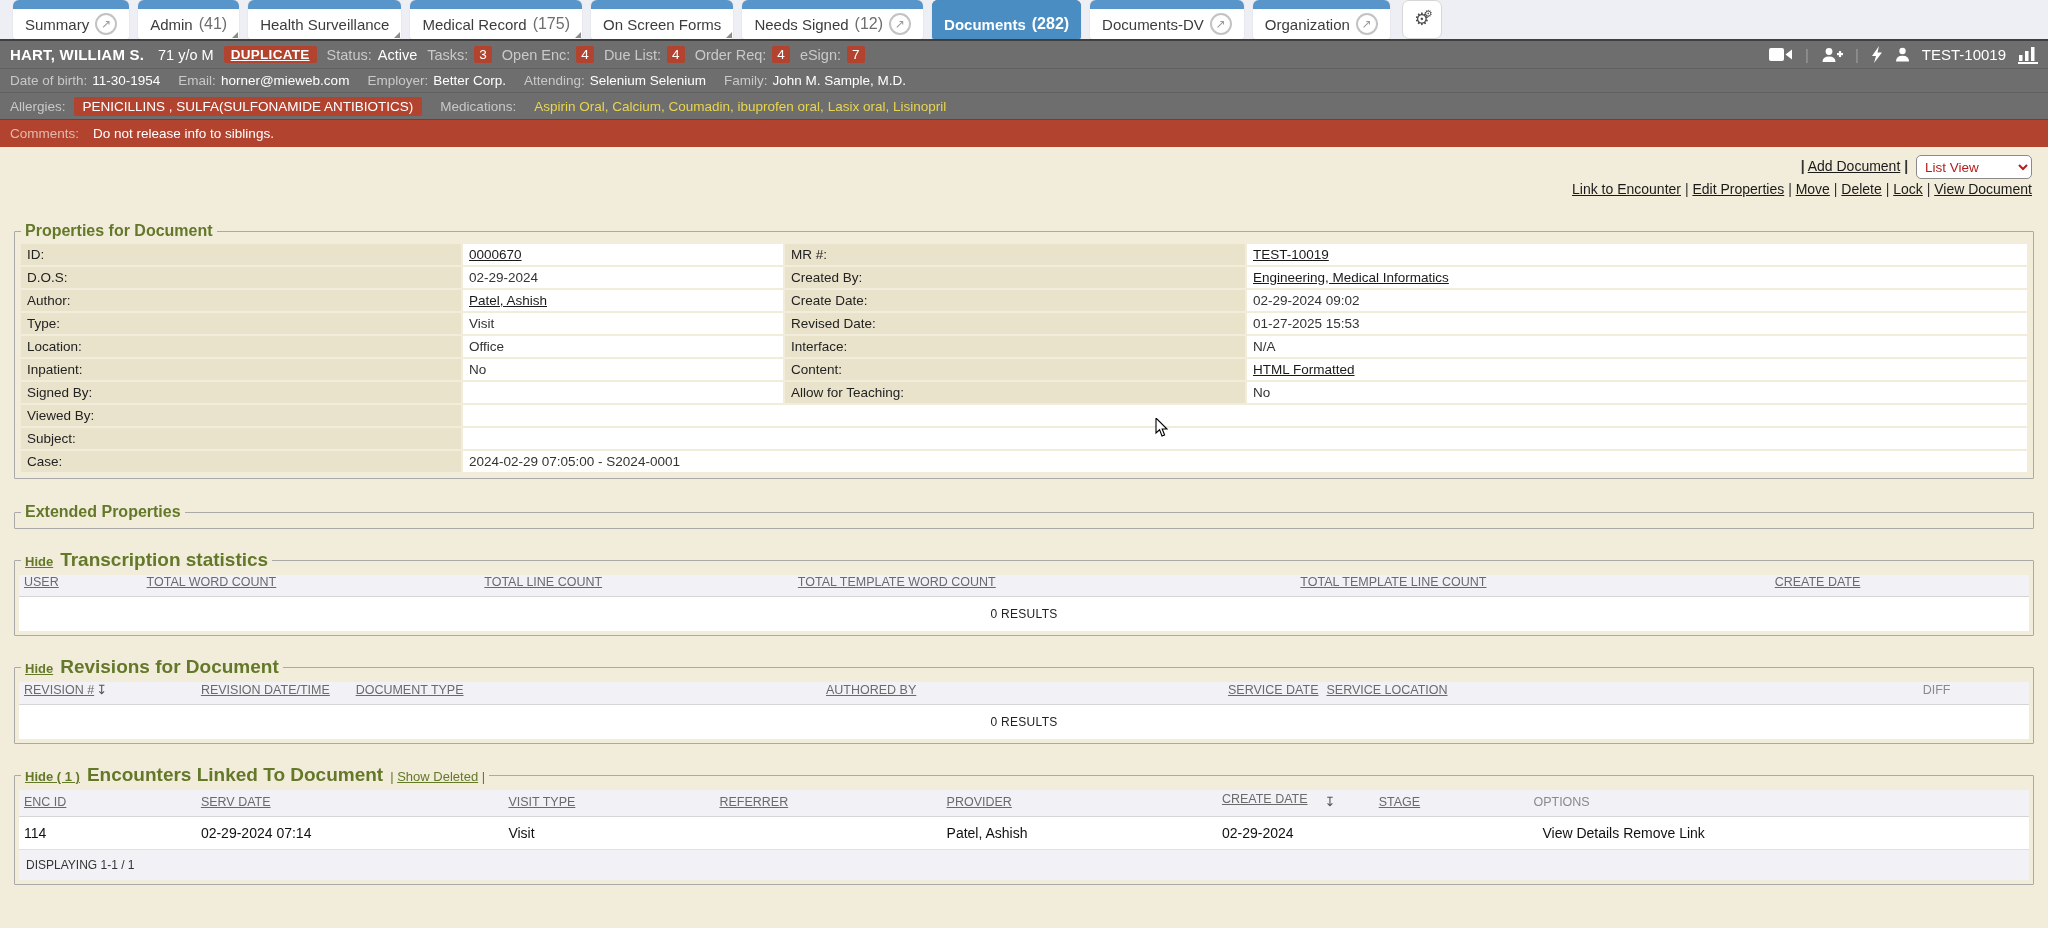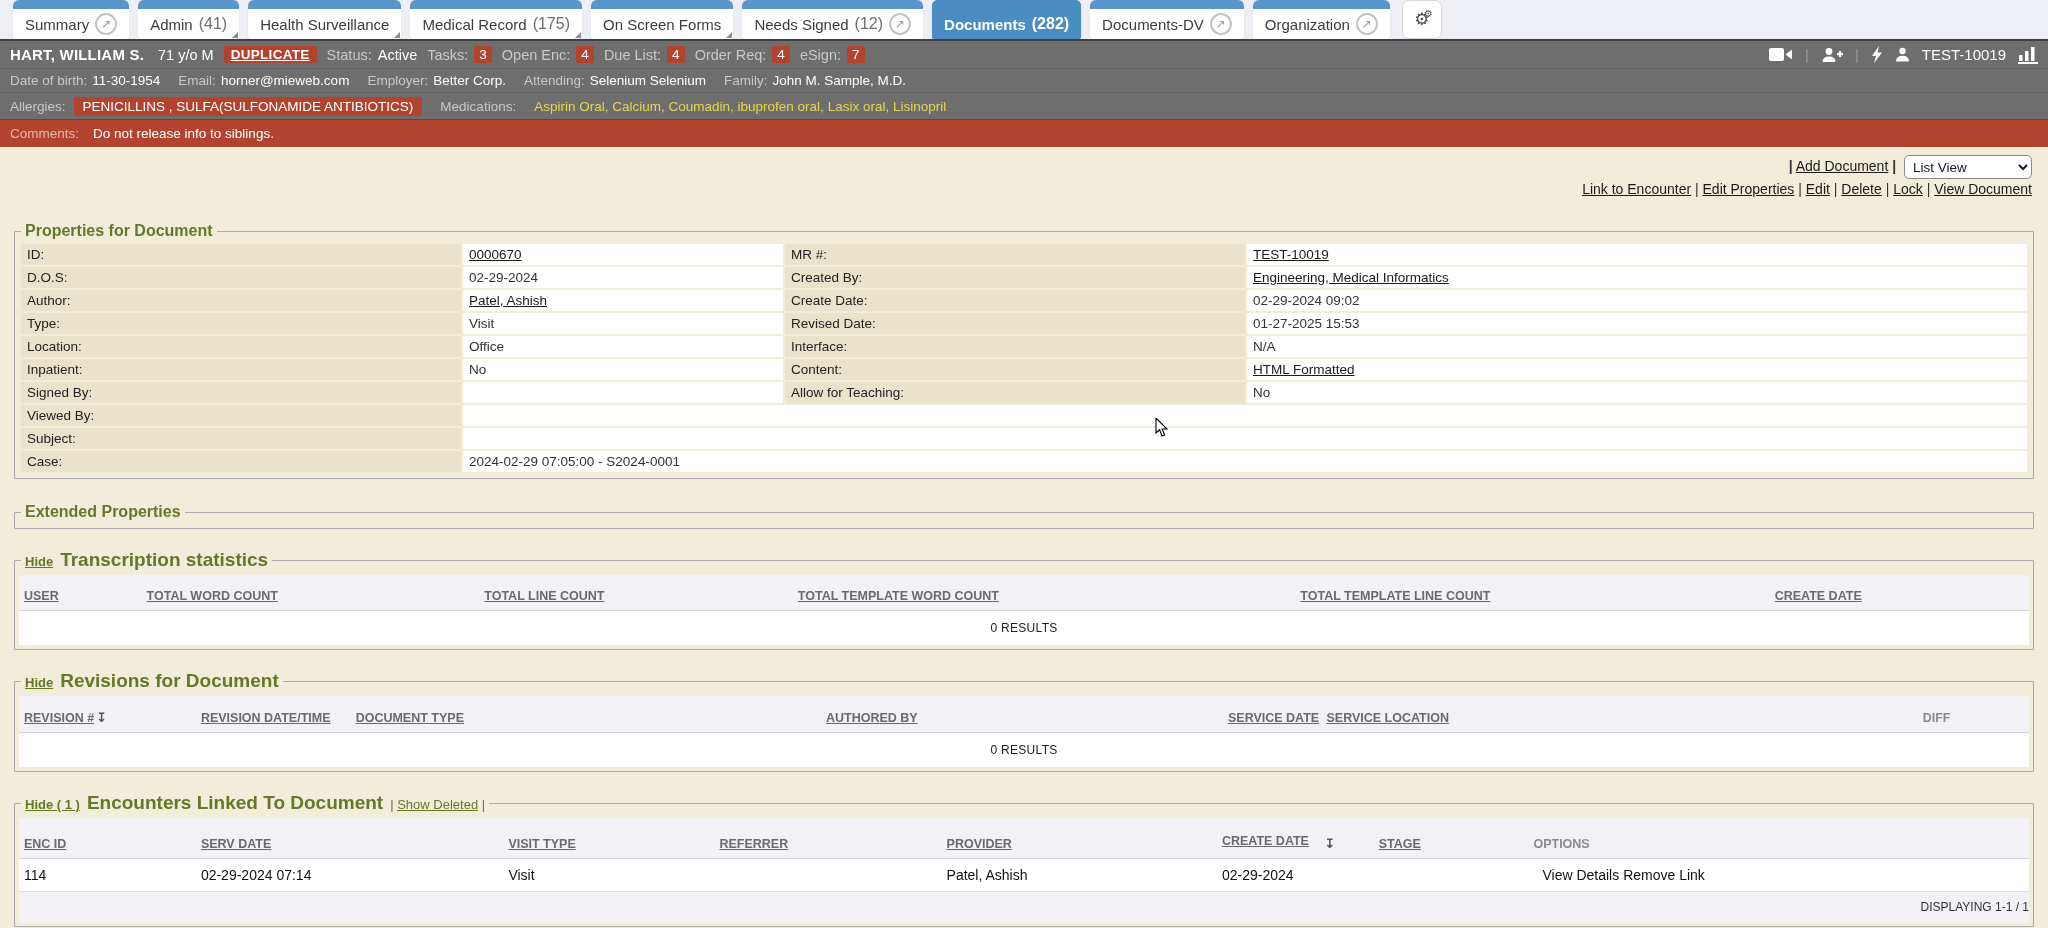--- a/index.html
+++ b/index.html
@@ -82,22 +82,22 @@
     background:#b2432f; color:#fff; height:28px; display:flex; align-items:center;
     padding:0 10px; gap:14px; font-size:13.5px; border-top:1px solid #8f3222;
   }
   .comments-bar .clabel { color:#e3b9ae; }
   
   .content { padding:8px 14px 0 14px; }
   .toolbar-top { text-align:right; font-size:14px; padding-right:2px; height:26px; }
   .toolbar-top .pipe { color:#333; font-weight:bold; }
   .link { color:#1a1a1a; text-decoration:underline; cursor:pointer; }
   .view-select {
-    font-family:inherit; font-size:13.5px; height:24px; width:128px;
-    border:1px solid #8a8a8a; border-radius:5px; background:#fff; color:#0f172a;
+    font-family:inherit; font-size:13.5px; height:24px; width:116px;
+    border:1px solid #8a8a8a; border-radius:5px; background:#fff; color:#b91c1c;
     padding:2px 4px; margin-left:4px; vertical-align:middle;
   }
   .toolbar-links { text-align:right; font-size:14px; height:24px; padding-right:2px; }
   .toolbar-links .pipe { color:#333; }
   
   fieldset {
     border:1px solid #a9a9a9; margin:17px 0 14px 0; padding:2px 4px 4px 4px;
     border-radius:1px;
   }
   legend {
@@ -110,33 +110,33 @@
   .show-deleted .sd-link { text-decoration:underline; cursor:pointer; }
   
   table.props { width:100%; border-collapse:separate; border-spacing:2px; table-layout:fixed; }
   table.props td { height:21px; font-size:13.5px; padding:0 6px; vertical-align:middle; overflow:hidden; white-space:nowrap; }
   td.plabel { background:#e9e3cc; color:#222; }
   td.pvalue { background:#fff; color:#333; }
   .c1 { width:22%; } .c2 { width:16%; } .c3 { width:23%; } .c4 { width:39%; }
   
   table.grid { width:100%; border-collapse:collapse; table-layout:fixed; margin-top:2px; }
   table.grid th {
-    background:#f2f1f6; color:#6a6a6a; font-size:12.5px; font-weight:bold;
-    text-align:left; padding:14px 5px 7px 5px; text-transform:uppercase;
+    background:#f2f1f6; color:#6a6a6a; font-size:12.5px; font-weight:normal;
+    text-align:left; padding:0 5px 7px 5px; text-transform:uppercase;
     border-bottom:1px solid #d5d5d5; white-space:nowrap; overflow:hidden; vertical-align:bottom;
   }
   table.grid th .hdr-link { text-decoration:underline; cursor:pointer; color:#6a6a6a; }
   table.grid th.nosort { color:#8a8a8a; }
   table.grid td { background:#fff; font-size:14px; color:#111; padding:8px 5px; white-space:nowrap; overflow:hidden; }
   tr.empty-row td {
     text-align:center; font-size:12px; color:#222; padding:10px 0; letter-spacing:.3px;
   }
   tr.footer-row td {
-    background:#f2f1f6; text-align:right; font-size:12px; color:#333;
-    padding:8px 0; border-top:1px solid #e0e0e0;
+    background:#f2f1f6; text-align:left; font-size:12px; color:#333;
+    padding:8px 7px; border-top:1px solid #e0e0e0;
   }
   .sort-glyph { color:#555; font-size:13px; margin-left:2px; }
   .opt-link { cursor:pointer; }
   .wraphdr { white-space:normal; line-height:1.5; }
   
   .cursor { position:absolute; left:1155px; top:418px; pointer-events:none; }
 </style>
 </head>
 <body>
 
@@ -331,21 +331,21 @@
     <select class="view-select">
       <option>List View</option>
     </select>
   </div>
 
   <div class="toolbar-links">
     <span class="link">Link to Encounter</span>
     <span class="pipe"> | </span>
     <span class="link">Edit Properties</span>
     <span class="pipe"> | </span>
-    <span class="link">Edit</span>
+    <span class="link">Move</span>
     <span class="pipe"> | </span>
     <span class="link">Delete</span>
     <span class="pipe"> | </span>
     <span class="link">Lock</span>
     <span class="pipe"> | </span>
     <span class="link">View Document</span>
   </div>
 
   <fieldset>
     <legend>Properties for Document</legend>

